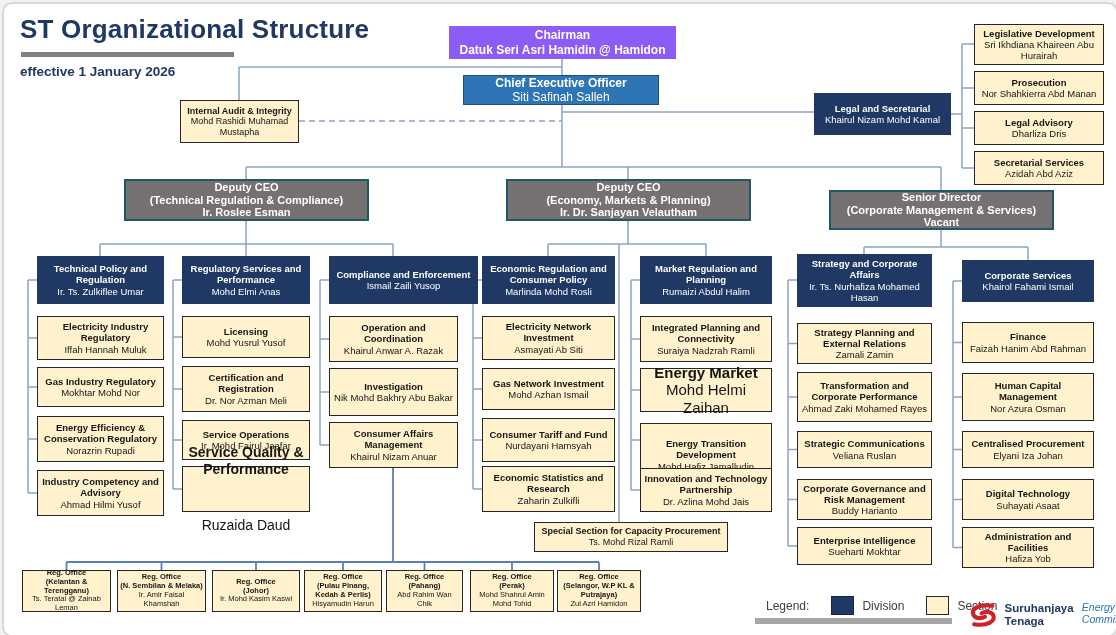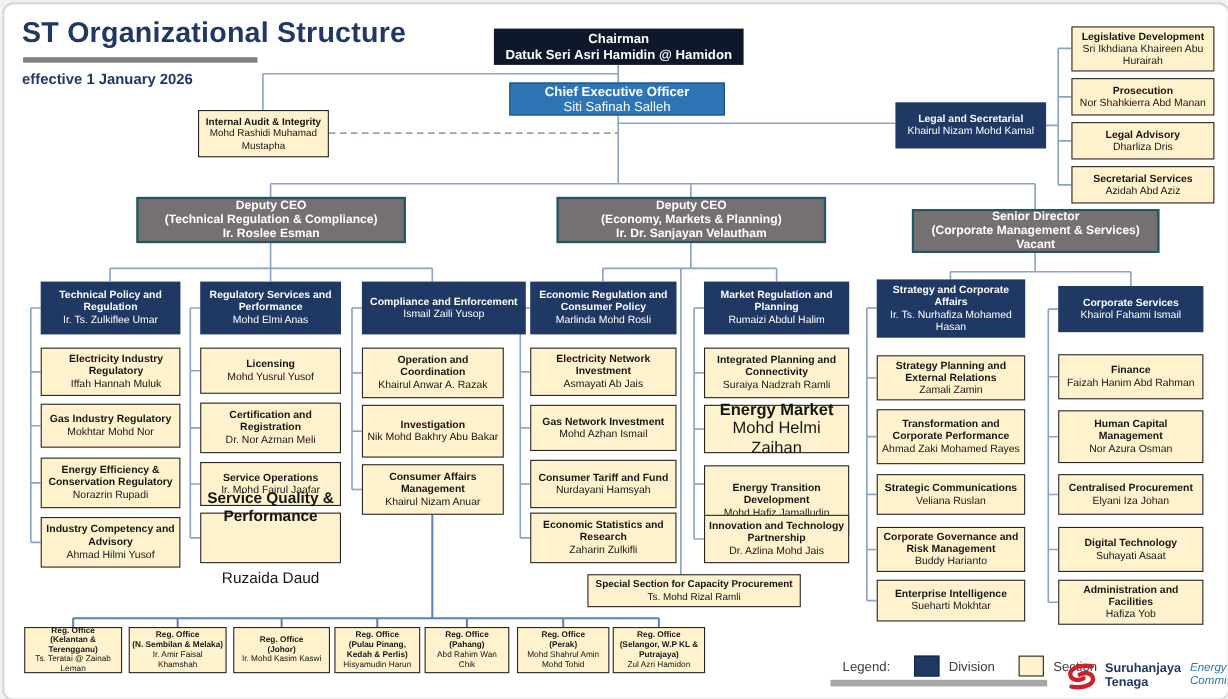--- a/index.html
+++ b/index.html
@@ -4,21 +4,21 @@
 <style>
   html,body{margin:0;padding:0;background:#f2f2f2;font-family:"Liberation Sans",sans-serif;}
   .canvas{position:relative;width:1112px;height:631px;margin:2px;background:#ffffff;
           border:2px solid #d8d8d8;border-radius:10px;overflow:hidden;}
   .page-title{position:absolute;left:16px;top:10px;font-size:26px;font-weight:700;color:#1F3864;letter-spacing:.2px;}
   .title-bar{position:absolute;left:17px;top:48px;width:213px;height:5px;background:#808080;}
   .subtitle{position:absolute;left:16px;top:60px;font-size:13.5px;font-weight:700;color:#1F3864;}
   #lines{position:absolute;left:0;top:0;width:1116px;height:635px;}
   .box{position:absolute;display:flex;flex-direction:column;justify-content:center;align-items:center;
        text-align:center;box-sizing:border-box;line-height:1.17;padding:1px 2px;}
-  .red{background:#0f172a;color:#fff;}
+  .red{background:#8b5cf6;color:#fff;}
   .blue{background:#2E75B6;color:#fff;border:1px solid #1F4E79;}
   .navy{background:#1F3864;color:#fff;}
   .gray{background:#767171;color:#fff;border:2px solid #215868;}
   .cream{background:#FFF2CC;color:#151515;border:1px solid #262626;}
   .t{font-weight:700;}
   .n{font-weight:400;}
   .legend{position:absolute;left:762px;top:592px;display:flex;align-items:center;gap:8px;}
   .legend-label{font-size:12px;color:#404040;}
   .swatch{width:23px;height:19px;box-sizing:border-box;margin-left:14px;}
   .swatch.div{background:#1F3864;border:1px solid #14244a;}
@@ -225,21 +225,21 @@
       <div class="box cream" style="left: 325px; top: 418px; width: 129px; height: 46px; font-size: 9.5px;">
         <span class="t">Consumer Affairs Management</span>
         <span class="n">Khairul Nizam Anuar</span>
       </div>
       <div class="box navy" style="left: 478px; top: 252px; width: 133px; height: 48px; font-size: 9.5px;">
         <span class="t">Economic Regulation and Consumer Policy</span>
         <span class="n">Marlinda Mohd Rosli</span>
       </div>
       <div class="box cream" style="left: 478px; top: 312px; width: 133px; height: 44px; font-size: 9.5px;">
         <span class="t">Electricity Network Investment</span>
-        <span class="n">Asmayati Ab Jais</span>
+        <span class="n">Asmayati Ab Siti</span>
       </div>
       <div class="box cream" style="left: 478px; top: 364px; width: 133px; height: 42px; font-size: 9.5px;">
         <span class="t">Gas Network Investment</span>
         <span class="n">Mohd Azhan Ismail</span>
       </div>
       <div class="box cream" style="left: 478px; top: 414px; width: 133px; height: 44px; font-size: 9.5px;">
         <span class="t">Consumer Tariff and Fund</span>
         <span class="n">Nurdayani Hamsyah</span>
       </div>
       <div class="box cream" style="left: 478px; top: 462px; width: 133px; height: 46px; font-size: 9.5px;">

